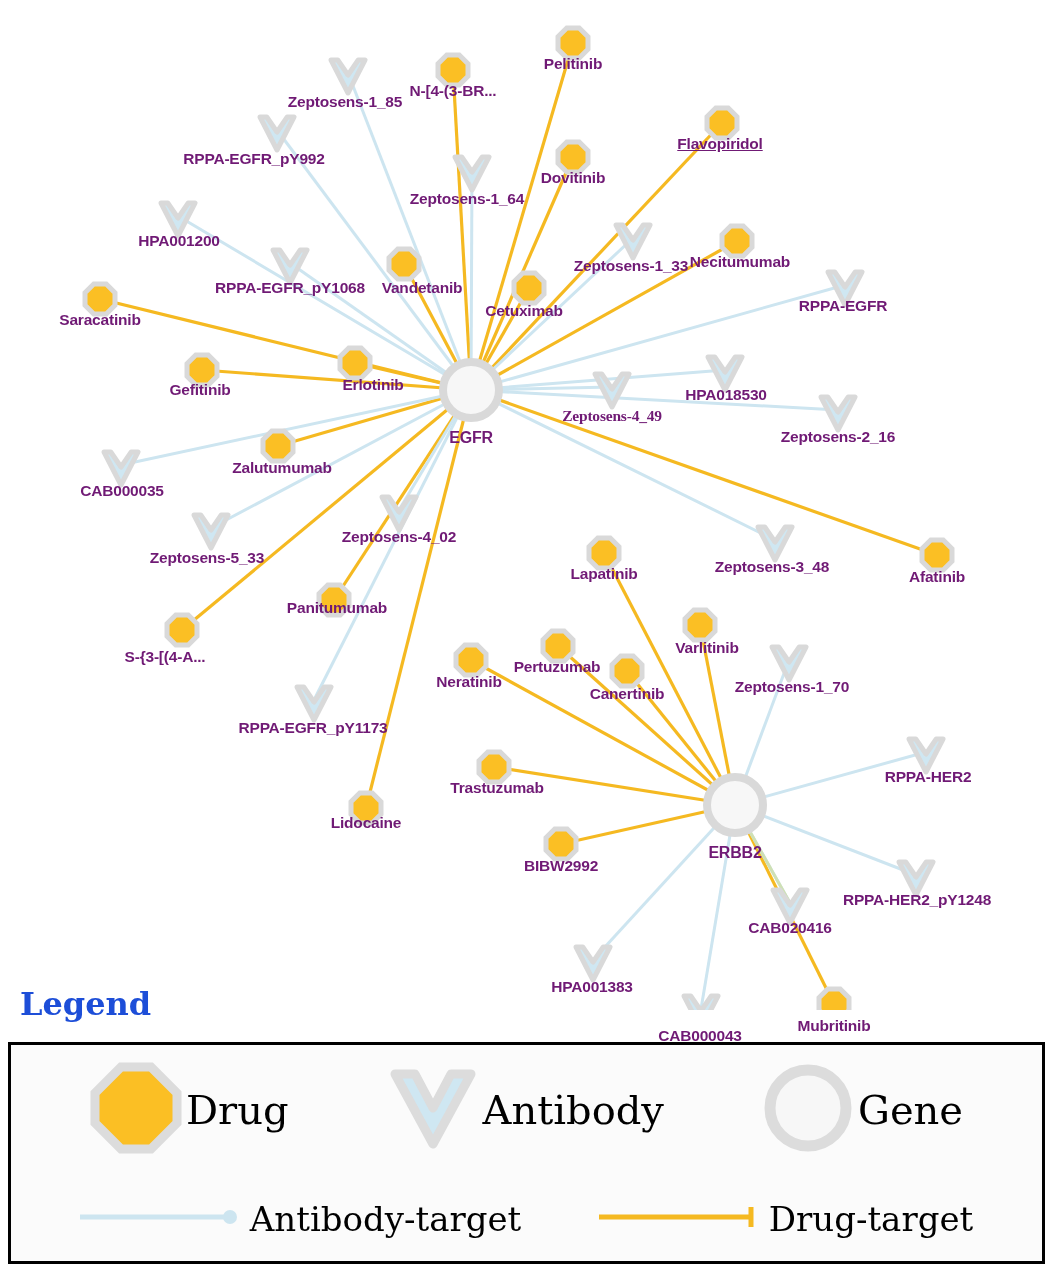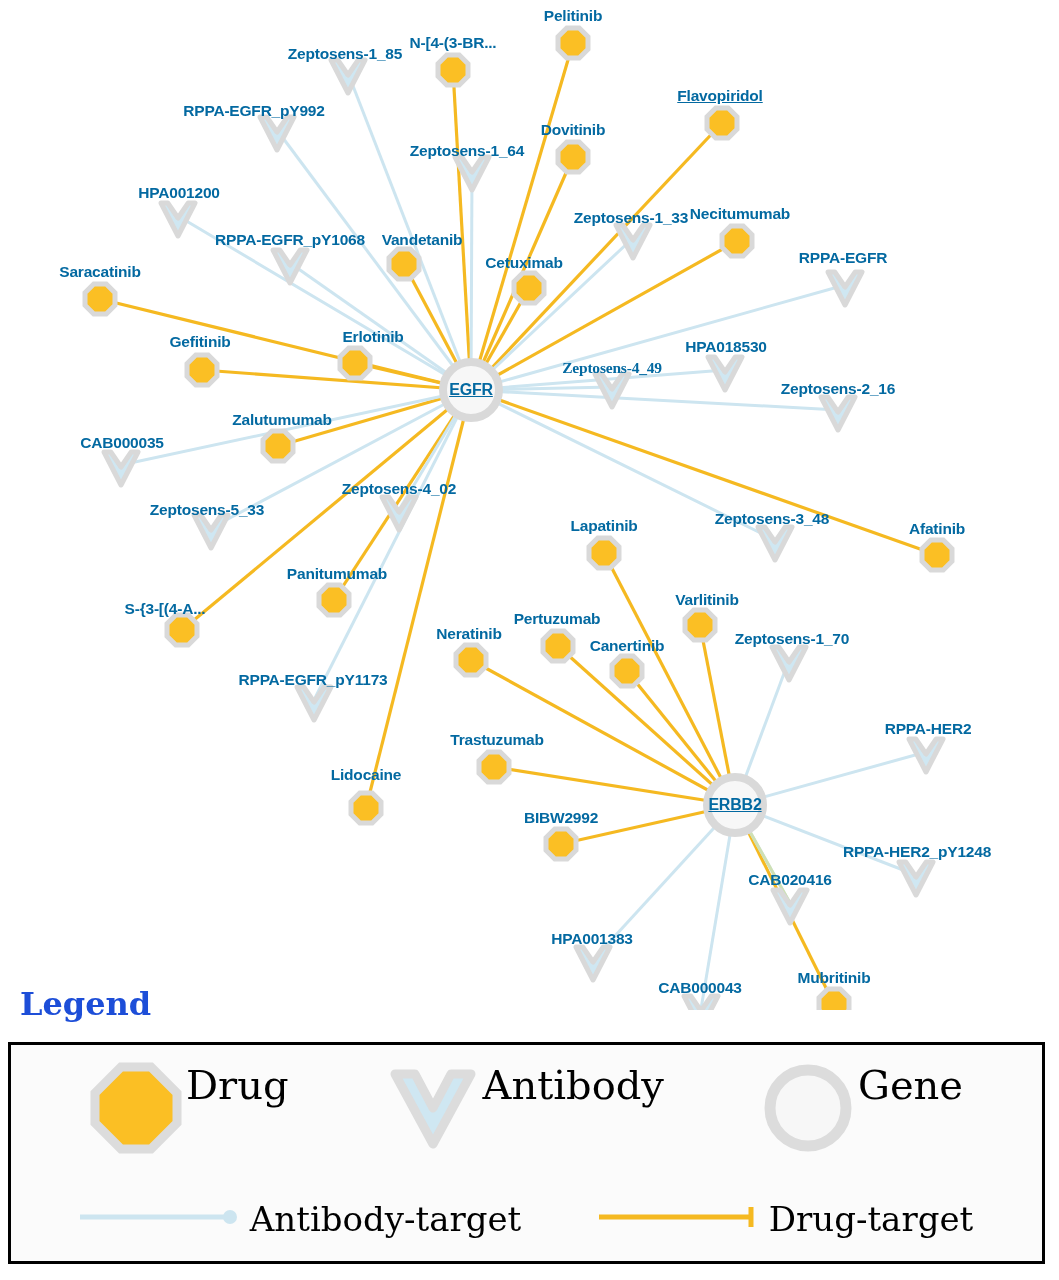--- a/index.html
+++ b/index.html
@@ -23,28 +23,28 @@
   }
   #network svg {
     position: absolute;
     left: 0;
     top: 0;
   }
   .node-label {
     position: absolute;
     font-size: 15.5px;
     font-weight: bold;
-    color: #0369a1;
+    color: #701a75;
     white-space: nowrap;
     transform: translate(-50%, -50%);
     letter-spacing: -0.2px;
+    margin-top: 48px;
   }
   .gene-label {
     font-size: 16px;
-    text-decoration: underline;
   }
   .legend-title {
     position: absolute;
     left: 20px;
     top: 985px;
     font-family: "DejaVu Serif", serif;
     font-size: 32px;
     font-weight: bold;
     color: #1d4ed8;
   }
@@ -65,20 +65,21 @@
     width: 100%;
     height: 130px;
     display: flex;
     align-items: center;
     justify-content: space-around;
     padding: 0 30px;
     box-sizing: border-box;
   }
   .legend-item {
     display: flex;
+    align-items: center;
     gap: 4px;
   }
   .legend-item .lbl {
     font-family: "DejaVu Serif", serif;
     font-size: 40px;
     color: #000;
   }
   .legend-row2 {
     position: absolute;
     left: 0;
@@ -227,21 +228,21 @@
     <div class="node-label" style="left: 740px; top: 214px;">Necitumumab</div>
     <div class="node-label" style="left: 404px; top: 240px; padding-left: 36px;">Vandetanib</div>
     <div class="node-label" style="left: 524px; top: 263px;">Cetuximab</div>
     <div class="node-label" style="left: 100px; top: 272px;">Saracatinib</div>
     <div class="node-label" style="left: 200px; top: 342px;">Gefitinib</div>
     <div class="node-label" style="left: 373px; top: 337px;">Erlotinib</div>
     <div class="node-label" style="left: 282px; top: 420px;">Zalutumumab</div>
     <div class="node-label" style="left: 937px; top: 529px;">Afatinib</div>
     <div class="node-label" style="left: 604px; top: 526px;">Lapatinib</div>
     <div class="node-label" style="left: 707px; top: 600px;">Varlitinib</div>
-    <div class="node-label" style="left: 337px; top: 574px;">Panitumumab</div>
+    <div class="node-label" style="left: 337px; top: 560px;">Panitumumab</div>
     <div class="node-label" style="left: 165px; top: 609px;">S-{3-[(4-A...</div>
     <div class="node-label" style="left: 557px; top: 619px;">Pertuzumab</div>
     <div class="node-label" style="left: 469px; top: 634px;">Neratinib</div>
     <div class="node-label" style="left: 627px; top: 646px;">Canertinib</div>
     <div class="node-label" style="left: 497px; top: 740px;">Trastuzumab</div>
     <div class="node-label" style="left: 366px; top: 775px;">Lidocaine</div>
     <div class="node-label" style="left: 561px; top: 818px;">BIBW2992</div>
     <div class="node-label" style="left: 834px; top: 978px;">Mubritinib</div>
     <div class="node-label gene-label" style="left: 471px; top: 390px;">EGFR</div>
     <div class="node-label gene-label" style="left: 735px; top: 805px;">ERBB2</div>

